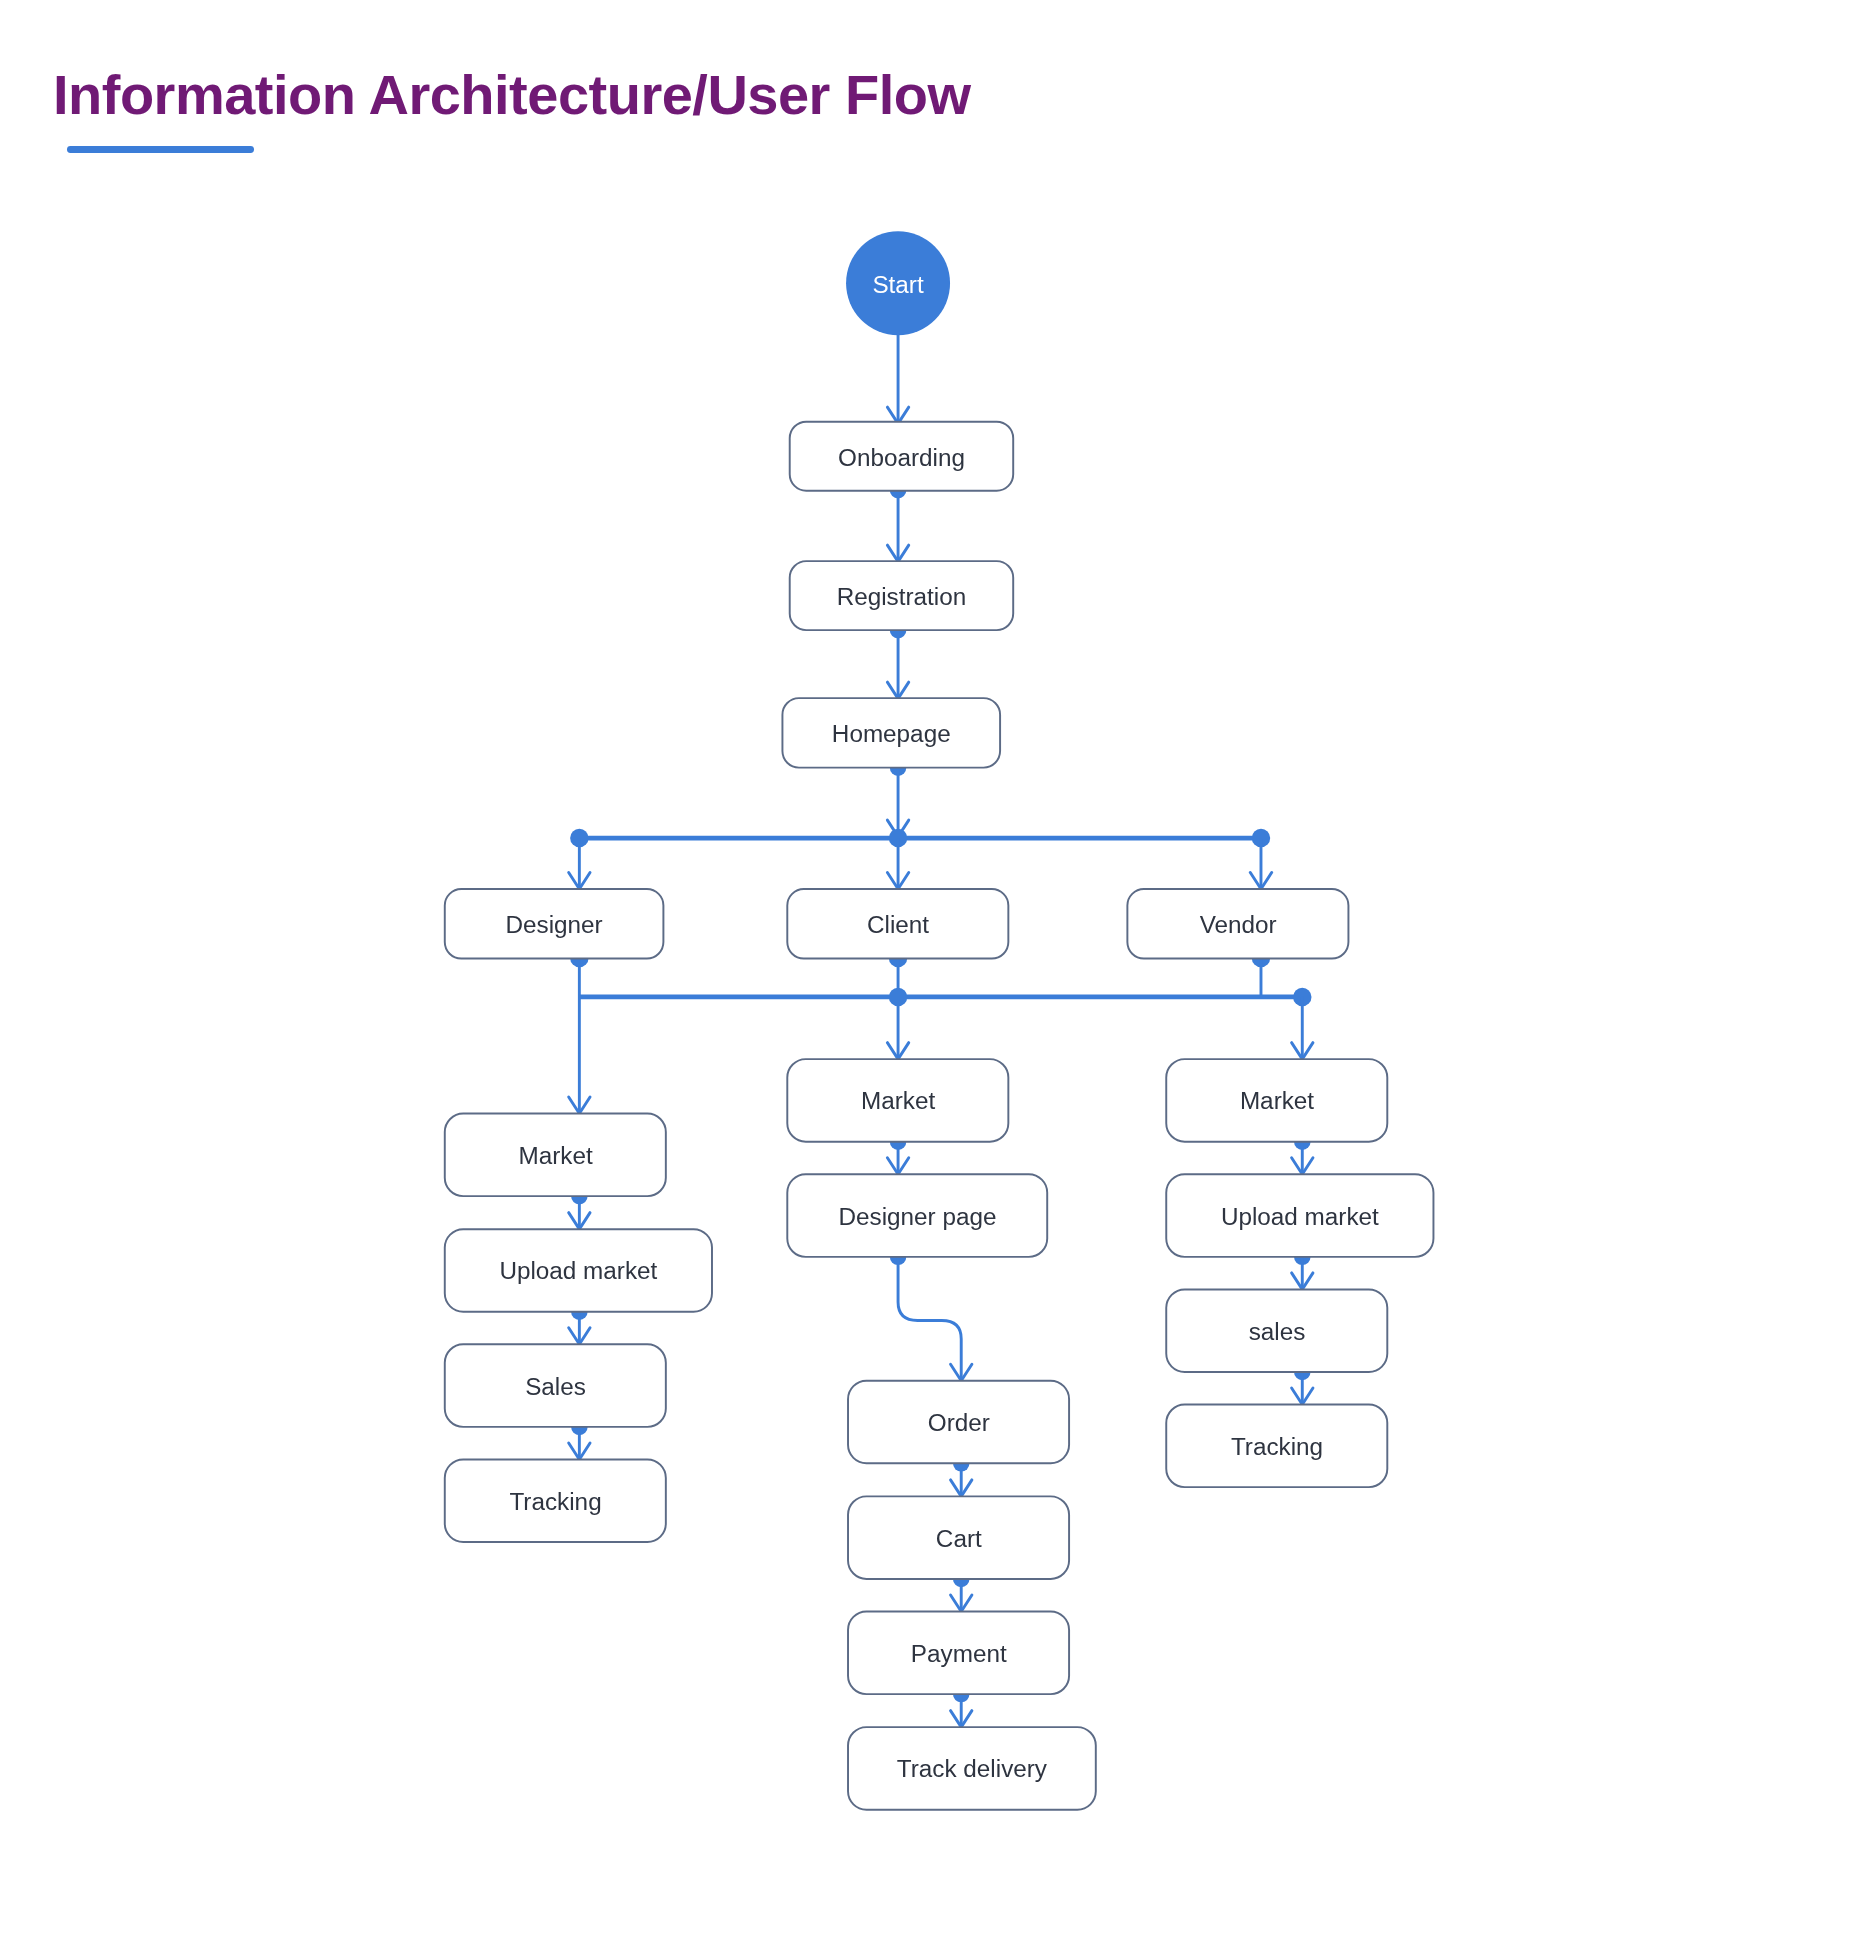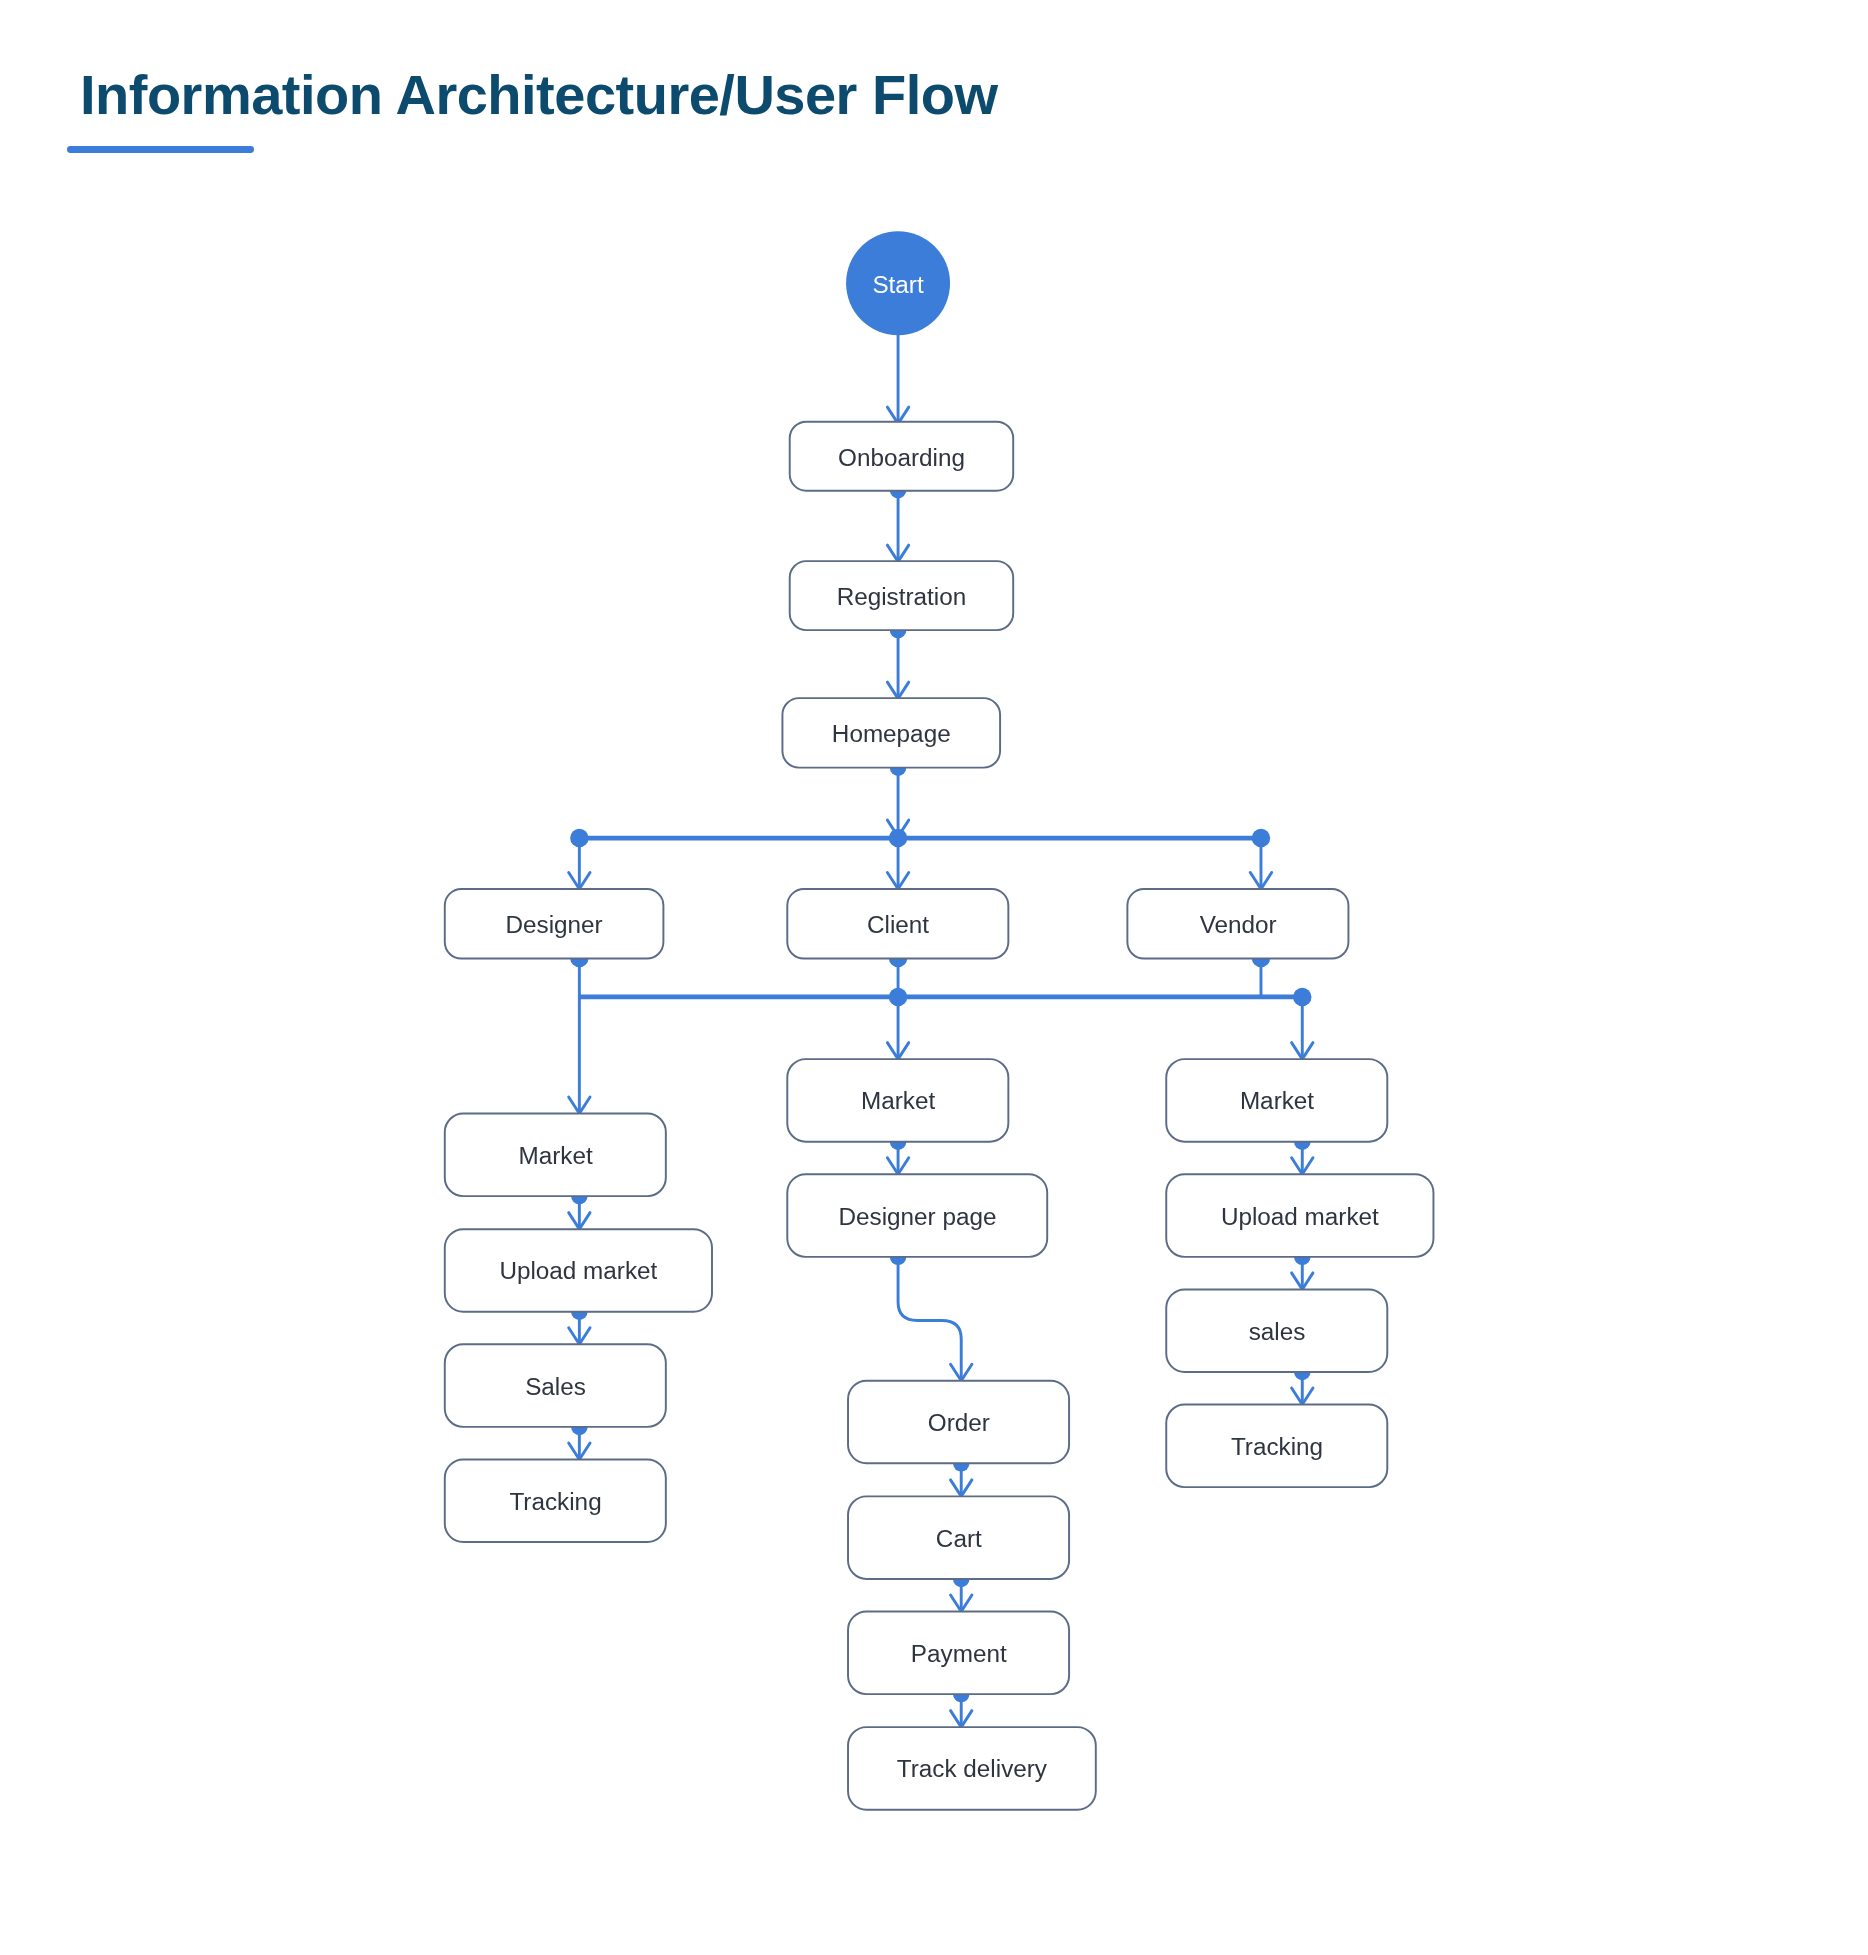--- a/index.html
+++ b/index.html
@@ -6,26 +6,26 @@
   html,body{margin:0;padding:0;}
   body{
     width:1869px;height:1955px;
     background:#ffffff;
     font-family:"Liberation Sans","DejaVu Sans",sans-serif;
     overflow:hidden;
     position:relative;
   }
   #page-title{
     position:absolute;
-    left:80px;
+    left:53px;
     top:62px;
     font-size:56px;
     font-weight:700;
     letter-spacing:-0.5px;
-    color:#0c4a6e;
+    color:#701a75;
     white-space:nowrap;
   }
   #title-underline{
     position:absolute;
     left:67px;
     top:146px;
     width:187px;
     height:6.8px;
     border-radius:3.4px;
     background:#3b7dd8;

